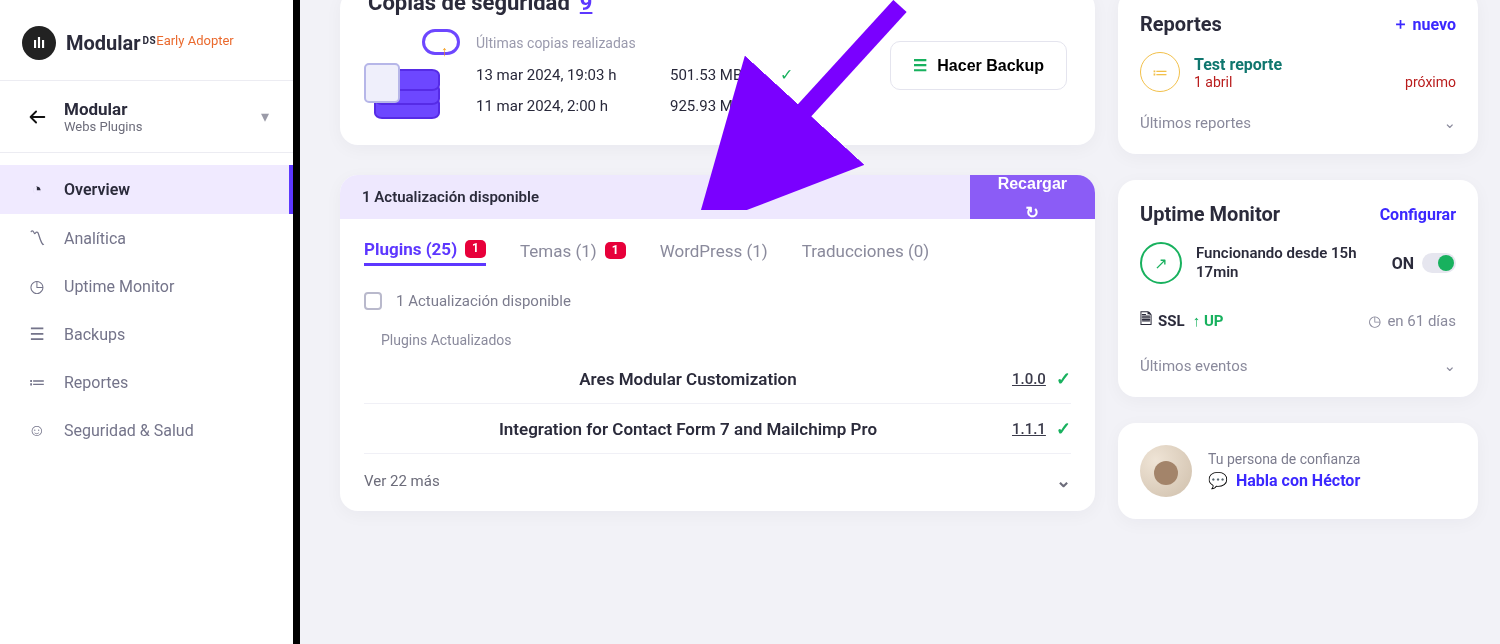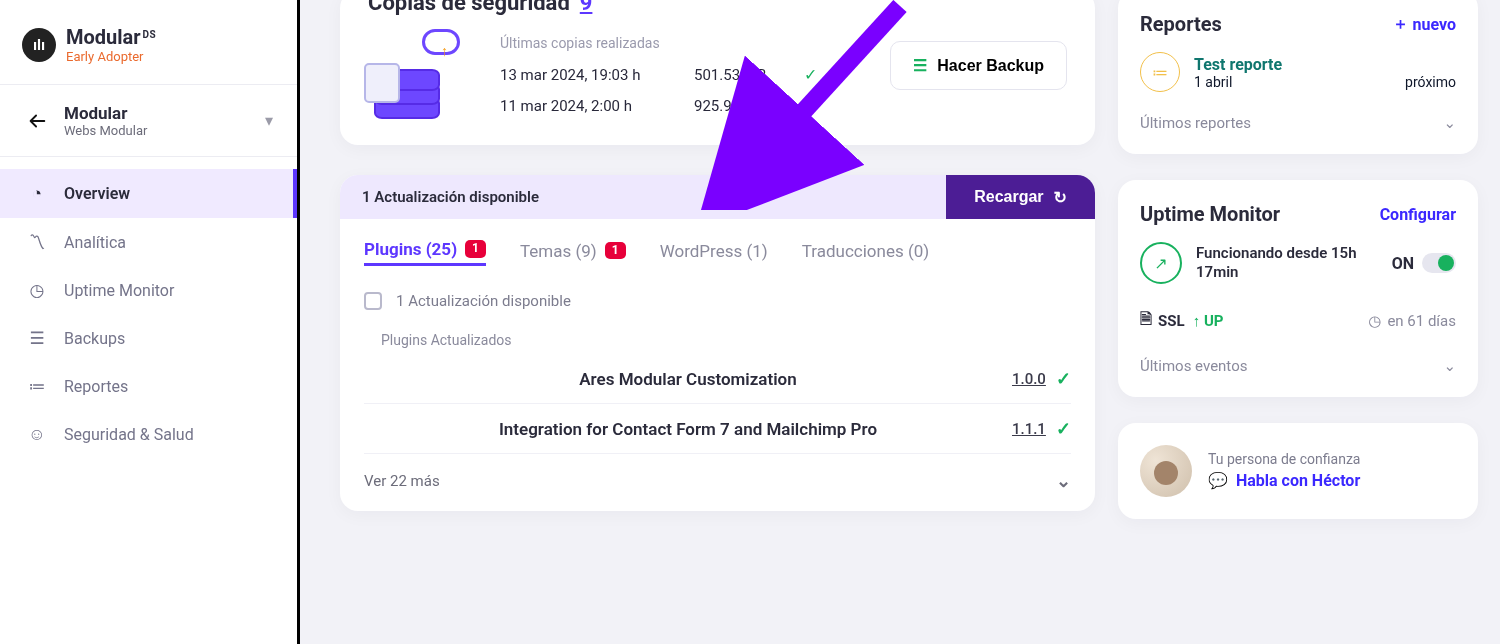--- a/index.html
+++ b/index.html
@@ -13,38 +13,38 @@
     position: relative;
   }
 
   
   .sidebar {
     position: absolute;
     left: 0; top: 0;
     width: 300px;
     height: 100%;
     background: #ffffff;
-    border-right: 3px solid #000000;
+    border-right: 7px solid #000000;
   }
   .brand {
     display: flex;
     align-items: center;
     padding: 26px 22px 12px 22px;
     gap: 10px;
   }
   .brand-logo {
     width: 34px; height: 34px;
     border-radius: 50%;
     background: #222;
     color: #fff;
     display: flex; align-items: center; justify-content: center;
     font-weight: 700;
     font-size: 15px;
   }
-  .brand-text { display: flex; flex-direction: column; line-height: 1.1; }
+  .brand-text { display: flex; flex-direction: row; line-height: 1.1; text-align: center; }
   .brand-name { font-weight: 700; font-size: 20px; }
   .brand-ds { font-size: 10px; font-weight: 700; letter-spacing: 0.5px; vertical-align: super; margin-left: 2px; }
   .brand-sub { color: #ea6a2e; font-size: 13px; margin-top: 2px; }
 
   .nav-header {
     display: flex;
     align-items: center;
     padding: 18px 24px;
     border-top: 1px solid #ececf2;
     border-bottom: 1px solid #ececf2;
@@ -137,21 +137,21 @@
   }
   .cloudico {
     position: absolute; right: -6px; top: -6px;
     width: 38px; height: 26px;
     background: #fff; border: 3px solid #6d47ff; border-radius: 14px;
   }
   .arrowup {
     position: absolute; right: 6px; top: 8px;
     color: #f59c1a; font-size: 14px; font-weight: 900;
   }
-  .backups-list { flex: 1; margin-left: 24px; }
+  .backups-list { flex: 1; }
   .backups-list .sub { color: #9a9aad; font-size: 14px; margin-bottom: 8px; }
   .backup-row {
     display: flex; gap: 24px; align-items: center;
     font-size: 15px; color: #28283a;
     padding: 6px 0;
   }
   .backup-row .when { width: 170px; }
   .backup-row .size { width: 86px; }
   .backup-row .ok { color: #18b15e; font-size: 16px; }
   .make-backup-btn {
@@ -186,27 +186,28 @@
   .updates-bar .msg {
     flex: 1;
     display: flex;
     align-items: center;
     padding-left: 22px;
     font-size: 15px;
     font-weight: 600;
     color: #2b2b3b;
   }
   .btn-reload {
-    background: #4c1d95;
+    background: #8b5cf6;
     color: #fff;
     border: none;
     padding: 0 28px;
     display: flex; align-items: center; gap: 10px;
     font-size: 16px; font-weight: 600;
     cursor: pointer;
+    flex-direction: column;
   }
   .btn-update {
     background: #9a7cff;
     color: #fff;
     border: none;
     padding: 0 24px;
     display: flex; align-items: center;
     font-size: 16px; font-weight: 600;
     border-top-right-radius: 18px;
     cursor: pointer;
@@ -303,21 +304,21 @@
   .nuevo { color: #3b28ff; font-weight: 700; font-size: 16px; display: flex; align-items: center; gap: 4px; }
   .report-item { display: flex; align-items: center; gap: 14px; margin-bottom: 12px; }
   .report-bullet {
     width: 40px; height: 40px; border-radius: 50%;
     border: 1.5px solid #f2c04a;
     display: flex; align-items: center; justify-content: center;
     color: #f2c04a; font-size: 16px;
   }
   .report-texts { flex: 1; }
   .report-title { font-weight: 700; font-size: 16px; color: #0f766e; }
-  .report-sub { font-size: 14px; color: #0f172a; display: flex; justify-content: space-between; }
+  .report-sub { font-size: 14px; color: #b91c1c; display: flex; justify-content: space-between; }
   .expander {
     display: flex; justify-content: space-between; align-items: center;
     color: #8a8a9c; font-size: 15px; padding-top: 10px; border-top: 0; gap: 8px;
   }
 
   .uptime-head {
     display: flex; justify-content: space-between; align-items: center;
     margin-bottom: 16px;
   }
   .uptime-head h3 { font-size: 20px; font-weight: 700; }
@@ -392,21 +393,21 @@
   </div>
 
   <div class="nav-header">
     <span class="back">
       <svg class="svg-icon" viewBox="0 0 24 24" style="width:22px;height:22px;">
           <path d="M20 12H5m0 0l6-6m-6 6l6 6" stroke="#111" stroke-width="2" fill="none" stroke-linecap="round" stroke-linejoin="round"></path>
         </svg>
     </span>
     <div class="titlebox">
       <div class="title">Modular</div>
-      <div class="subtitle">Webs Modular</div>
+      <div class="subtitle">Webs Plugins</div>
     </div>
     <span class="chev">▾</span>
   </div>
 
   <nav class="nav-list">
     <div class="nav-item active">
       <span class="nav-icon">◔</span>
       <span>Overview</span>
     </div>
     <div class="nav-item">
@@ -481,21 +482,21 @@
         <span>↻</span>
       </button>
     </div>
 
     <div class="tabs">
       <div class="tab active">
         <span>Plugins (25)</span>
         <span class="badge">1</span>
       </div>
       <div class="tab">
-        <span>Temas (9)</span>
+        <span>Temas (1)</span>
         <span class="badge">1</span>
       </div>
       <div class="tab">
         <span>WordPress (1)</span>
       </div>
       <div class="tab">
         <span>Traducciones (0)</span>
       </div>
     </div>
 

